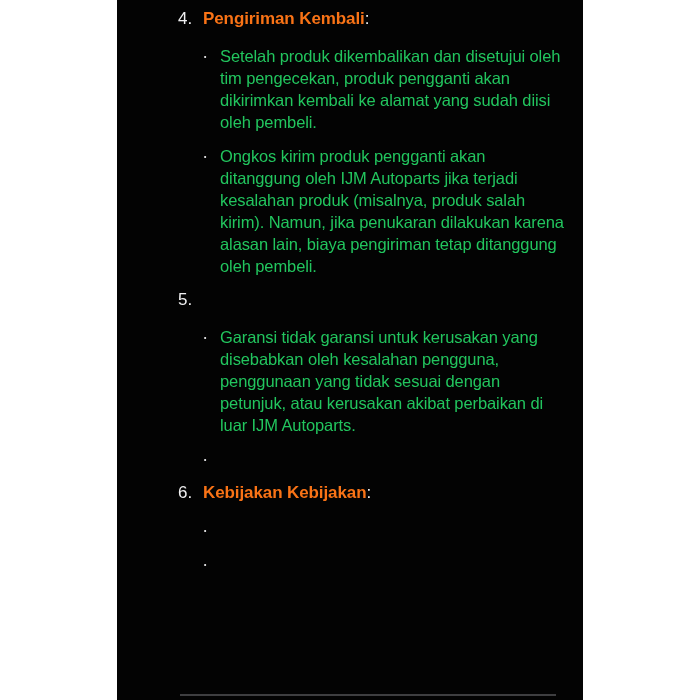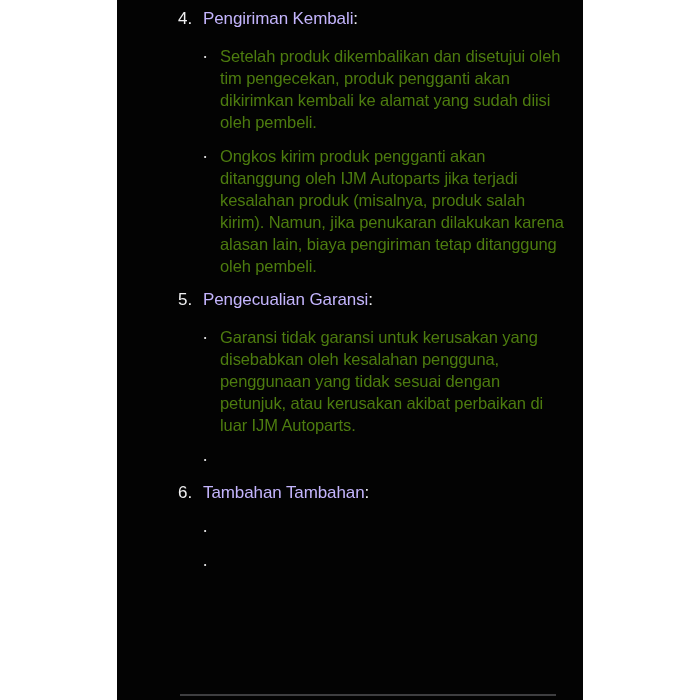--- a/index.html
+++ b/index.html
@@ -39,22 +39,22 @@
     line-height: 22px;
     color: #fafafa;
   }
   .heading .num {
     flex: none;
     width: 25px;
     font-weight: 400;
     color: #f0f0f1;
   }
   .heading .title {
-    font-weight: 400;
-    color: #c4b5fd;
+    font-weight: 700;
+    color: #f97316;
     letter-spacing: -0.1px;
   }
   .heading .colon {
     font-weight: 400;
     color: #f0f0f1;
   }
   .bullet {
     display: flex;
     padding-left: 85px;
     margin: 0 0 12px 0;
@@ -64,21 +64,21 @@
     width: 18px;
     font-size: 19px;
     line-height: 22px;
     color: #d8d8d9;
   }
   .bullet .btext {
     margin: 0;
     font-size: 16.5px;
     line-height: 22px;
     letter-spacing: -0.1px;
-    color: #4d7c0f;
+    color: #22c55e;
     white-space: pre-line;
   }
   .divider {
     position: absolute;
     left: 63px;
     top: 694px;
     width: 376px;
     height: 2px;
     background: #3e3e40;
   }
@@ -109,39 +109,38 @@
 kesalahan produk (misalnya, produk salah
 kirim). Namun, jika penukaran dilakukan karena
 alasan lain, biaya pengiriman tetap ditanggung
 oleh pembeli.</p>
         </div>
       </div>
 
       <div class="section">
         <div class="heading">
           <span class="num">5.</span>
-          <span><span class="title">Pengecualian Garansi</span><span class="colon">:</span></span>
         </div>
         <div class="bullet">
           <span class="dot">·</span>
           <p class="btext">Garansi tidak garansi untuk kerusakan yang
 disebabkan oleh kesalahan pengguna,
 penggunaan yang tidak sesuai dengan
 petunjuk, atau kerusakan akibat perbaikan di
 luar IJM Autoparts.</p>
         </div>
         <div class="bullet">
           <span class="dot">·</span>
         </div>
       </div>
 
       <div class="section">
         <div class="heading">
           <span class="num">6.</span>
-          <span><span class="title">Tambahan Tambahan</span><span class="colon">:</span></span>
+          <span><span class="title">Kebijakan Kebijakan</span><span class="colon">:</span></span>
         </div>
         <div class="bullet">
           <span class="dot">·</span>
         </div>
         <div class="bullet">
           <span class="dot">·</span>
         </div>
       </div>
 
     </div>

